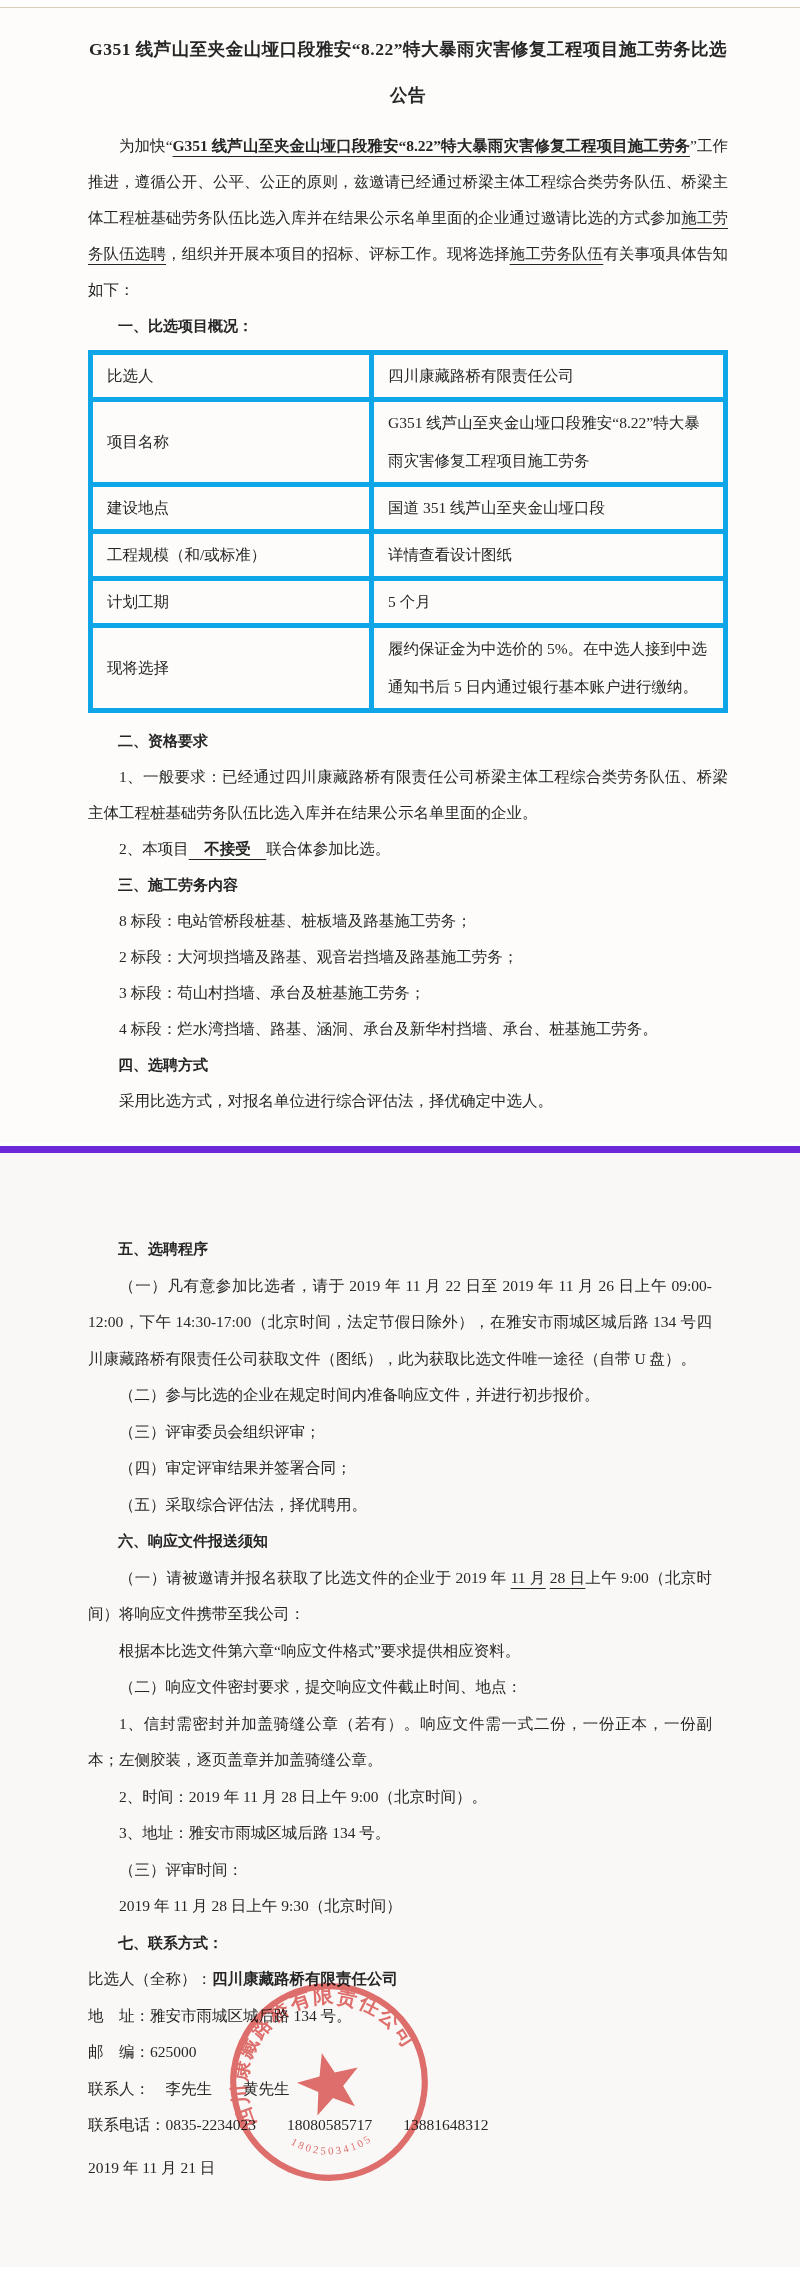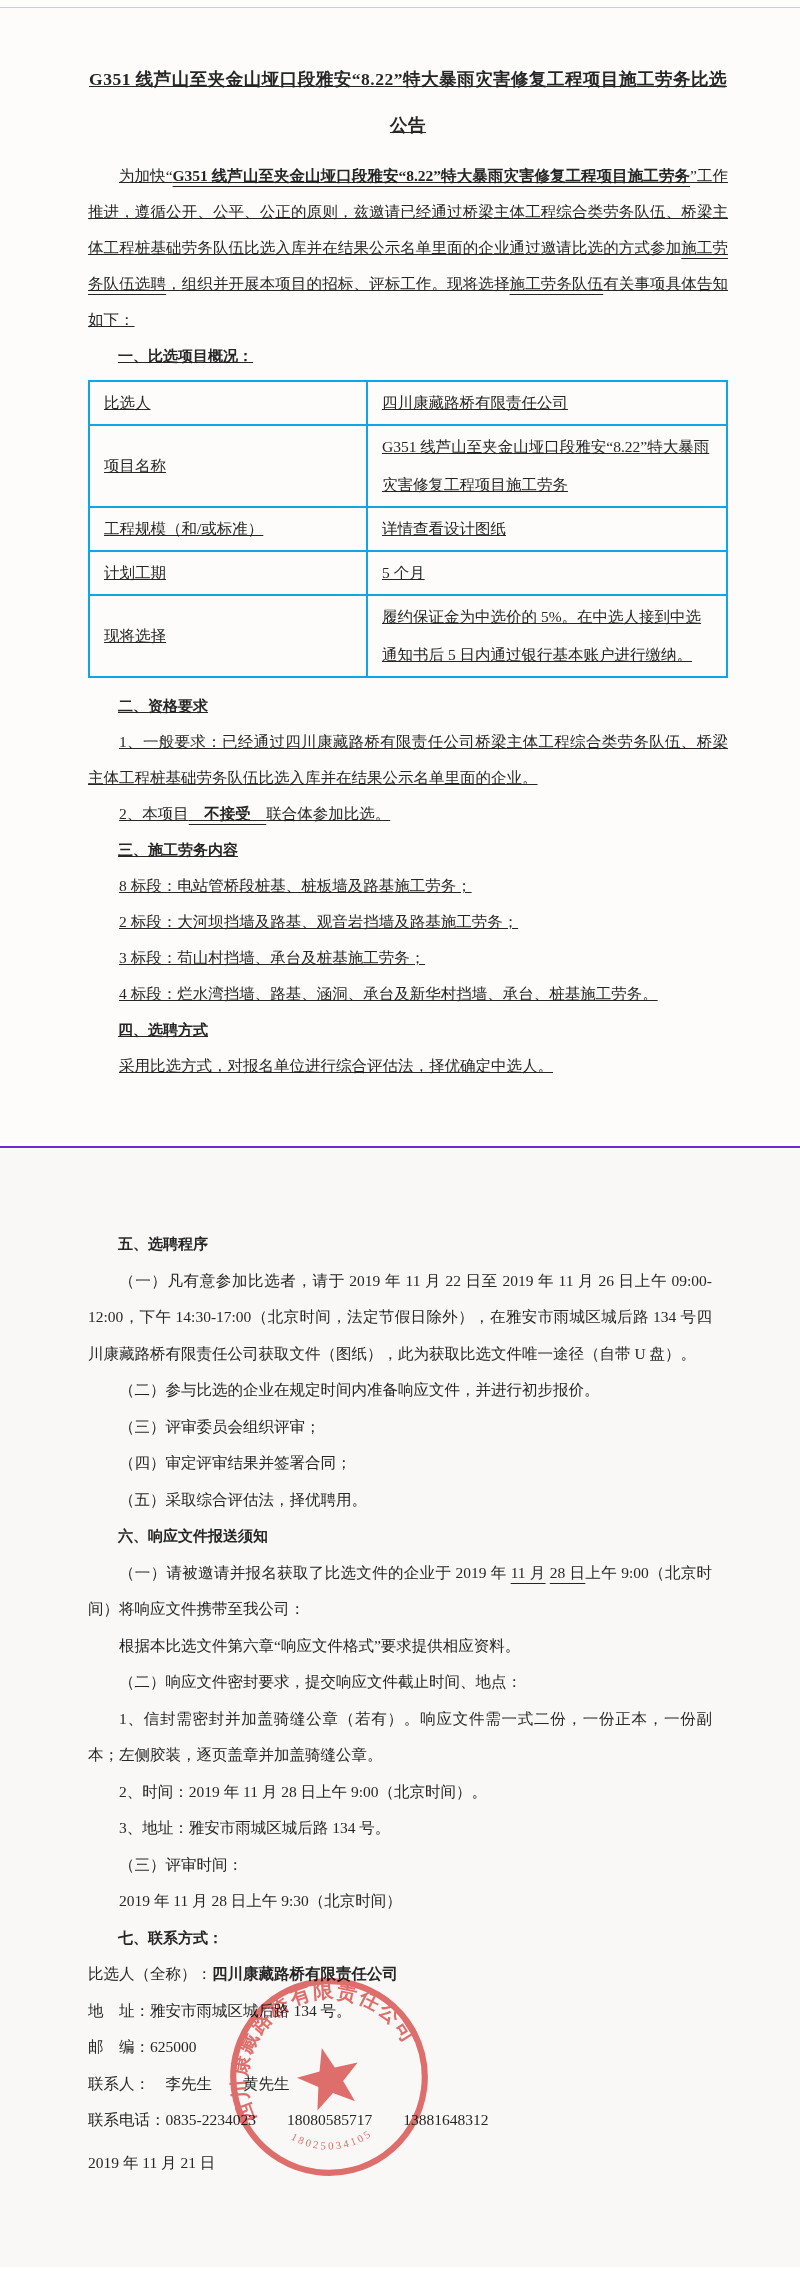--- a/index.html
+++ b/index.html
@@ -14,27 +14,26 @@
     box-sizing:border-box;
     width:800px;
     overflow:hidden;
     position:relative;
   }
   .page1{
     height:1136px;
     margin-top:7px;
     border-top:1px solid #d6ceba;
     background:#fdfcfb;
-    padding:48px 72px 0 88px;
-    text-decoration:underline;
+    padding:18px 72px 0 88px;
   }
   .page2{
     height:1121px;
     margin-top:3px;
-    border-top:2px solid #6d28d9;
+    border-top:7px solid #6d28d9;
     background:#faf8f7;
     padding:78px 88px 0 88px;
   }
   .doc-title{
     font-size:17.5px;
     font-weight:bold;
     text-align:center;
     line-height:46px;
     margin:0 0 10px 0;
     letter-spacing:.5px;
@@ -59,21 +58,21 @@
   .u{text-decoration:underline;text-underline-offset:5px;text-decoration-thickness:1px;}
   .bu{font-weight:bold;text-decoration:underline;text-underline-offset:5px;text-decoration-thickness:1px;}
   .b{font-weight:bold;}
   table.overview{
     width:100%;
     border-collapse:collapse;
     margin:6px 0 10px 0;
     border:2px solid #2b2b2b;
   }
   table.overview td{
-    border:2px solid #0ea5e9;
+    border:5px solid #0ea5e9;
     font-size:15.5px;
     line-height:38px;
     padding:2px 14px;
     vertical-align:middle;
   }
   td.cell-label{width:248px;}
   td.cell-value{}
   td.pad-left{padding-left:44px;}
   .date-line{
     font-size:15.5px;
@@ -108,20 +107,24 @@
 
   <table class="overview">
     <tbody>
       <tr>
         <td class="cell-label">比选人</td>
         <td class="cell-value">四川康藏路桥有限责任公司</td>
       </tr>
       <tr>
         <td class="cell-label">项目名称</td>
         <td class="cell-value">G351 线芦山至夹金山垭口段雅安“8.22”特大暴雨灾害修复工程项目施工劳务</td>
+      </tr>
+      <tr>
+        <td class="cell-label">建设地点</td>
+        <td class="cell-value">国道 351 线芦山至夹金山垭口段</td>
       </tr>
       <tr>
         <td class="cell-label">工程规模（和/或标准）</td>
         <td class="cell-value">详情查看设计图纸</td>
       </tr>
       <tr>
         <td class="cell-label">计划工期</td>
         <td class="cell-value pad-left">5 个月</td>
       </tr>
       <tr>

